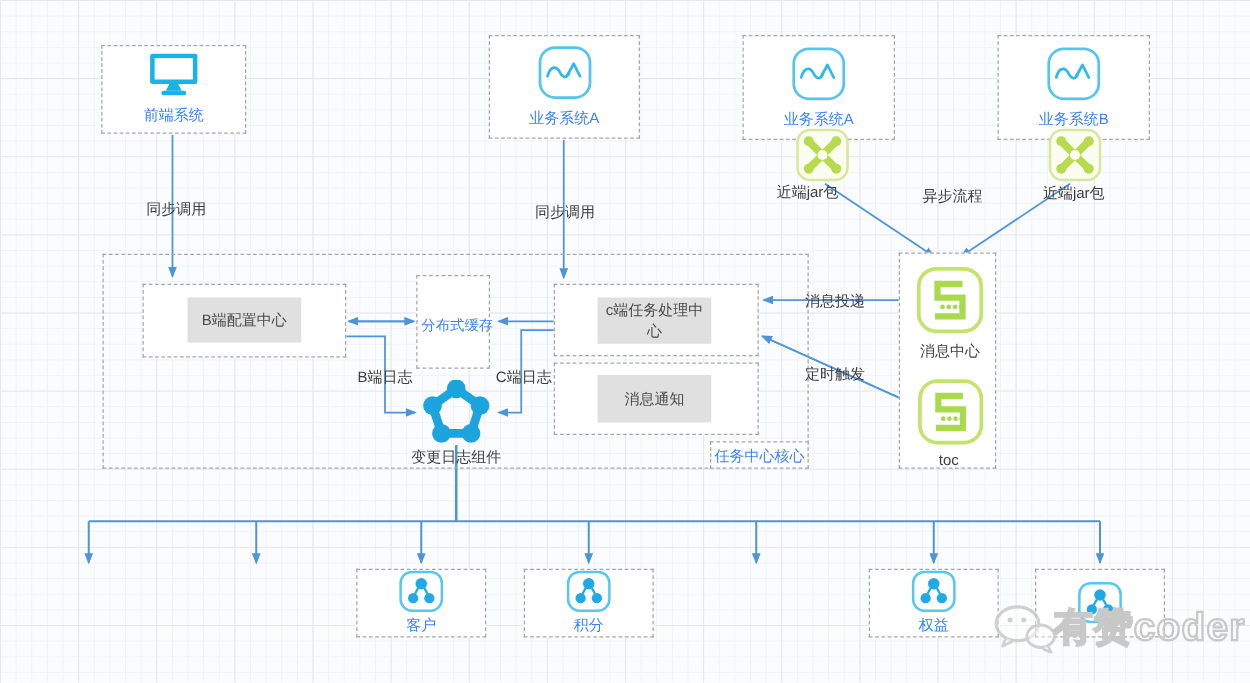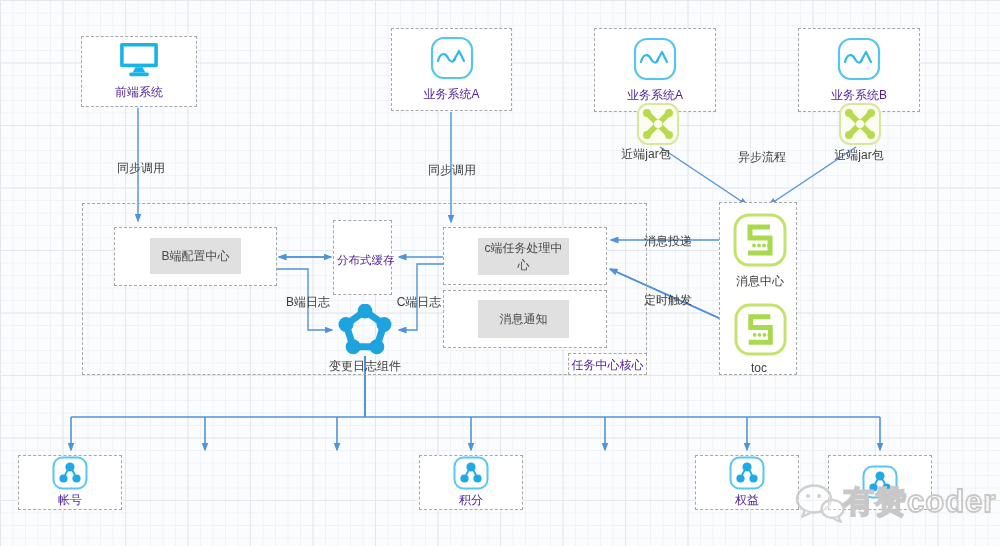--- a/index.html
+++ b/index.html
@@ -10,21 +10,21 @@
     background-color:#fbfcfd;
     background-image:
       linear-gradient(#e4e7ee 1px, transparent 1px),
       linear-gradient(90deg, #e4e7ee 1px, transparent 1px),
       linear-gradient(#f0f2f6 1px, transparent 1px),
       linear-gradient(90deg, #f0f2f6 1px, transparent 1px);
     background-size:62.5px 62.5px, 62.5px 62.5px, 12.5px 12.5px, 12.5px 12.5px;
   }
   .dash { position:absolute; border:1px dashed #a6a6a6; background:#fff; }
   .open { background:transparent; }
-  .nlabel { font-size:12px; color:#4c1d95; text-align:center; white-space:nowrap; }
+  .nlabel { font-size:12px; color:#3b82f6; text-align:center; white-space:nowrap; }
   .elabel { position:absolute; font-size:12px; color:#3d3d3d; white-space:nowrap;
             transform:translate(-50%,-50%); }
   .grayrect { position:absolute; background:#e0e0e0; display:flex; align-items:center;
               justify-content:center; font-size:12px; color:#4a4a4a; text-align:center;
               line-height:1.35; padding:2px 6px; }
   .topbox { display:flex; flex-direction:column; align-items:center; justify-content:center; gap:6px; }
   .bnode { position:absolute; border:1px dashed #a6a6a6; background:#fff; width:104px; height:55px;
            display:flex; flex-direction:column; align-items:center; justify-content:center; gap:2px; }
   .icon { display:block; }
   .absicon { position:absolute; }
@@ -198,32 +198,32 @@
     <circle cx="22" cy="33.5" r="1.9" fill="#a9d94d"></circle>
     <circle cx="27" cy="33.5" r="1.9" fill="#a9d94d"></circle>
     <circle cx="32" cy="33.5" r="1.9" fill="#a9d94d"></circle>
     <circle cx="37" cy="33.5" r="1.9" fill="#a9d94d"></circle>
   </svg>
   <div class="elabel" style="left:759px;top:368px">toc</div>
 
   <div class="elabel" style="left:668px;top:241px">消息投递</div>
   <div class="elabel" style="left:668px;top:300px">定时触发</div>
 
-  <div class="bnode" style="left:18px;top:455px">
-    <svg class="icon" width="38" height="34" viewBox="0 0 36 34">
-      <rect x="1.5" y="1.5" width="33" height="31" rx="9" fill="#ffffff" stroke="#56c7ee" stroke-width="2"></rect>
-      <path d="M15.5,14.5 L13,19 M20.5,14.5 L23,19" stroke="#1fa9e6" stroke-width="1.8"></path>
-      <circle cx="18" cy="11" r="4.6" fill="#1fa9e6"></circle>
-      <circle cx="11.5" cy="22.5" r="4.1" fill="#1fa9e6"></circle>
-      <circle cx="24.5" cy="22.5" r="4.1" fill="#1fa9e6"></circle>
-    </svg>
-    <div class="nlabel">帐号</div>
-  </div>
-
-
+
+
+  <div class="bnode" style="left:285px;top:455px">
+    <svg class="icon" width="38" height="34" viewBox="0 0 36 34">
+      <rect x="1.5" y="1.5" width="33" height="31" rx="9" fill="#ffffff" stroke="#56c7ee" stroke-width="2"></rect>
+      <path d="M15.5,14.5 L13,19 M20.5,14.5 L23,19" stroke="#1fa9e6" stroke-width="1.8"></path>
+      <circle cx="18" cy="11" r="4.6" fill="#1fa9e6"></circle>
+      <circle cx="11.5" cy="22.5" r="4.1" fill="#1fa9e6"></circle>
+      <circle cx="24.5" cy="22.5" r="4.1" fill="#1fa9e6"></circle>
+    </svg>
+    <div class="nlabel">客户</div>
+  </div>
 
   <div class="bnode" style="left:419px;top:455px">
     <svg class="icon" width="38" height="34" viewBox="0 0 36 34">
       <rect x="1.5" y="1.5" width="33" height="31" rx="9" fill="#ffffff" stroke="#56c7ee" stroke-width="2"></rect>
       <path d="M15.5,14.5 L13,19 M20.5,14.5 L23,19" stroke="#1fa9e6" stroke-width="1.8"></path>
       <circle cx="18" cy="11" r="4.6" fill="#1fa9e6"></circle>
       <circle cx="11.5" cy="22.5" r="4.1" fill="#1fa9e6"></circle>
       <circle cx="24.5" cy="22.5" r="4.1" fill="#1fa9e6"></circle>
     </svg>
     <div class="nlabel">积分</div>

